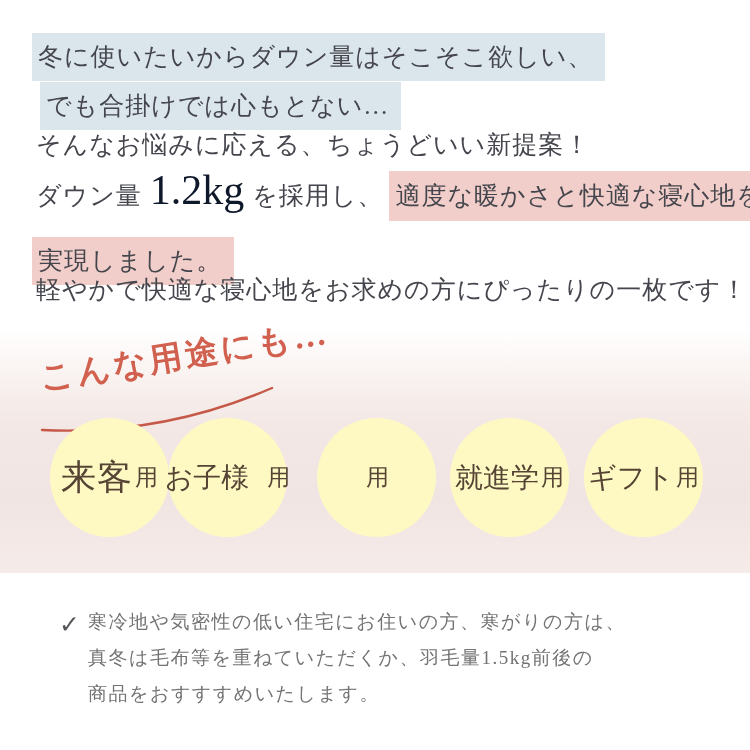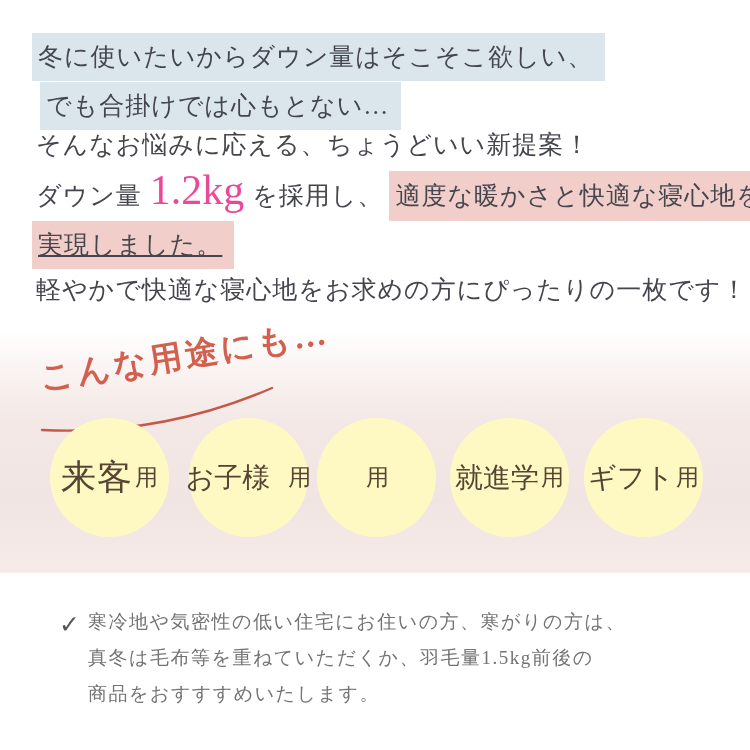--- a/index.html
+++ b/index.html
@@ -21,21 +21,21 @@
   .plain-line{
     position:absolute;left:36px;
     font-size:25px;color:#45464d;letter-spacing:1px;white-space:nowrap;
   }
   .kg-row{
     position:absolute;left:36px;top:166px;
     display:flex;align-items:baseline;white-space:nowrap;
     font-size:25px;color:#45464d;letter-spacing:1px;
   }
   .kg-big{
-    font-size:42px;letter-spacing:0;color:#ec4899;
+    font-size:42px;letter-spacing:0;color:#0f172a;
     font-family:"Liberation Serif","DejaVu Serif",serif;
     padding:0 8px 0 8px;
   }
   .kg-row .hl-pink{padding:8px 10px 9px 6px;margin-left:6px;}
 
   
   .band{
     position:absolute;left:0;top:330px;width:750px;height:243px;
     background:linear-gradient(180deg,
       #ffffff 0%, #faf4f2 16%, #f3e8e5 38%,
@@ -51,21 +51,21 @@
   }
   .uses-underline{position:absolute;left:36px;top:380px;}
 
   
   .circle{
     position:absolute;top:418px;width:119px;height:119px;border-radius:50%;
     background:#fef9c3;
     display:flex;align-items:center;justify-content:center;
     color:#554334;white-space:nowrap;
   }
-  .c1{left:50px;}  .c2{left:189px;gap:16px;} .c3{left:317px;} .c4{left:450px;} .c5{left:584px;}
+  .c1{left:50px;}  .c2{left:168px;gap:16px;} .c3{left:317px;} .c4{left:450px;} .c5{left:584px;}
   .circle .main-lg{font-size:35px;letter-spacing:1px;}
   .circle .main-md{font-size:28px;letter-spacing:0;}
   .circle .suffix{font-size:23px;margin-left:2px;}
 
   
   .note-check{
     position:absolute;left:59px;top:610px;
     font-size:25px;color:#56565a;
     font-family:"DejaVu Sans","Liberation Sans",sans-serif;
   }
@@ -86,21 +86,21 @@
 
   <div class="plain-line" style="top:128px;">そんなお悩みに応える、ちょうどいい新提案！</div>
 
   <div class="kg-row">
     <span>ダウン量</span>
     <span class="kg-big">1.2kg</span>
     <span>を採用し、</span>
     <span class="hl-pink">適度な暖かさと快適な寝心地を</span>
   </div>
 
-  <div class="hl-line hl-pink" style="left:32px;top:221px;text-decoration:underline;">実現しました。</div>
+  <div class="hl-line hl-pink" style="left:32px;top:237px;">実現しました。</div>
 
   <div class="plain-line" style="top:273px;">軽やかで快適な寝心地をお求めの方にぴったりの一枚です！</div>
 
   <div class="band"></div>
 
   <div class="uses-heading">こんな用途にも…</div>
   <svg class="uses-underline" width="245" height="58" viewBox="0 0 245 58">
     <path d="M6,50 Q125,56 236,8" stroke="#c65848" stroke-width="2.4" fill="none" stroke-linecap="round"></path>
   </svg>
 

